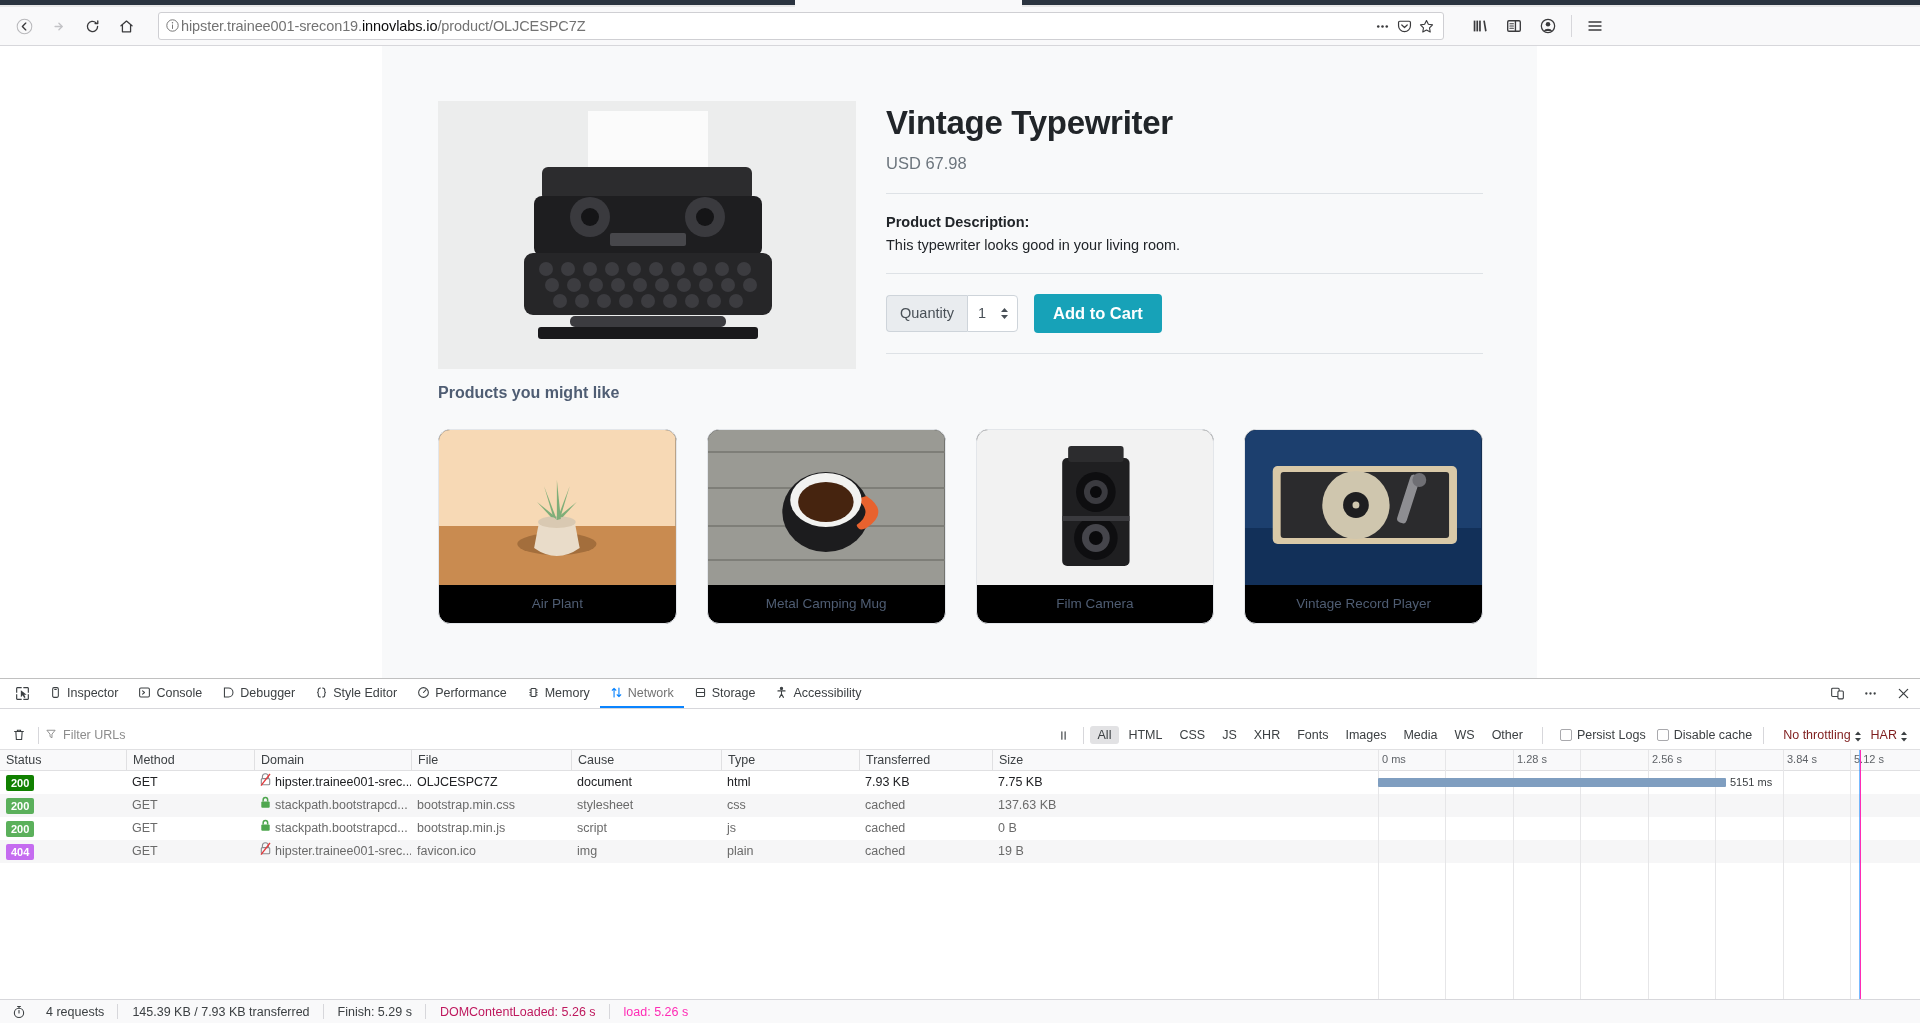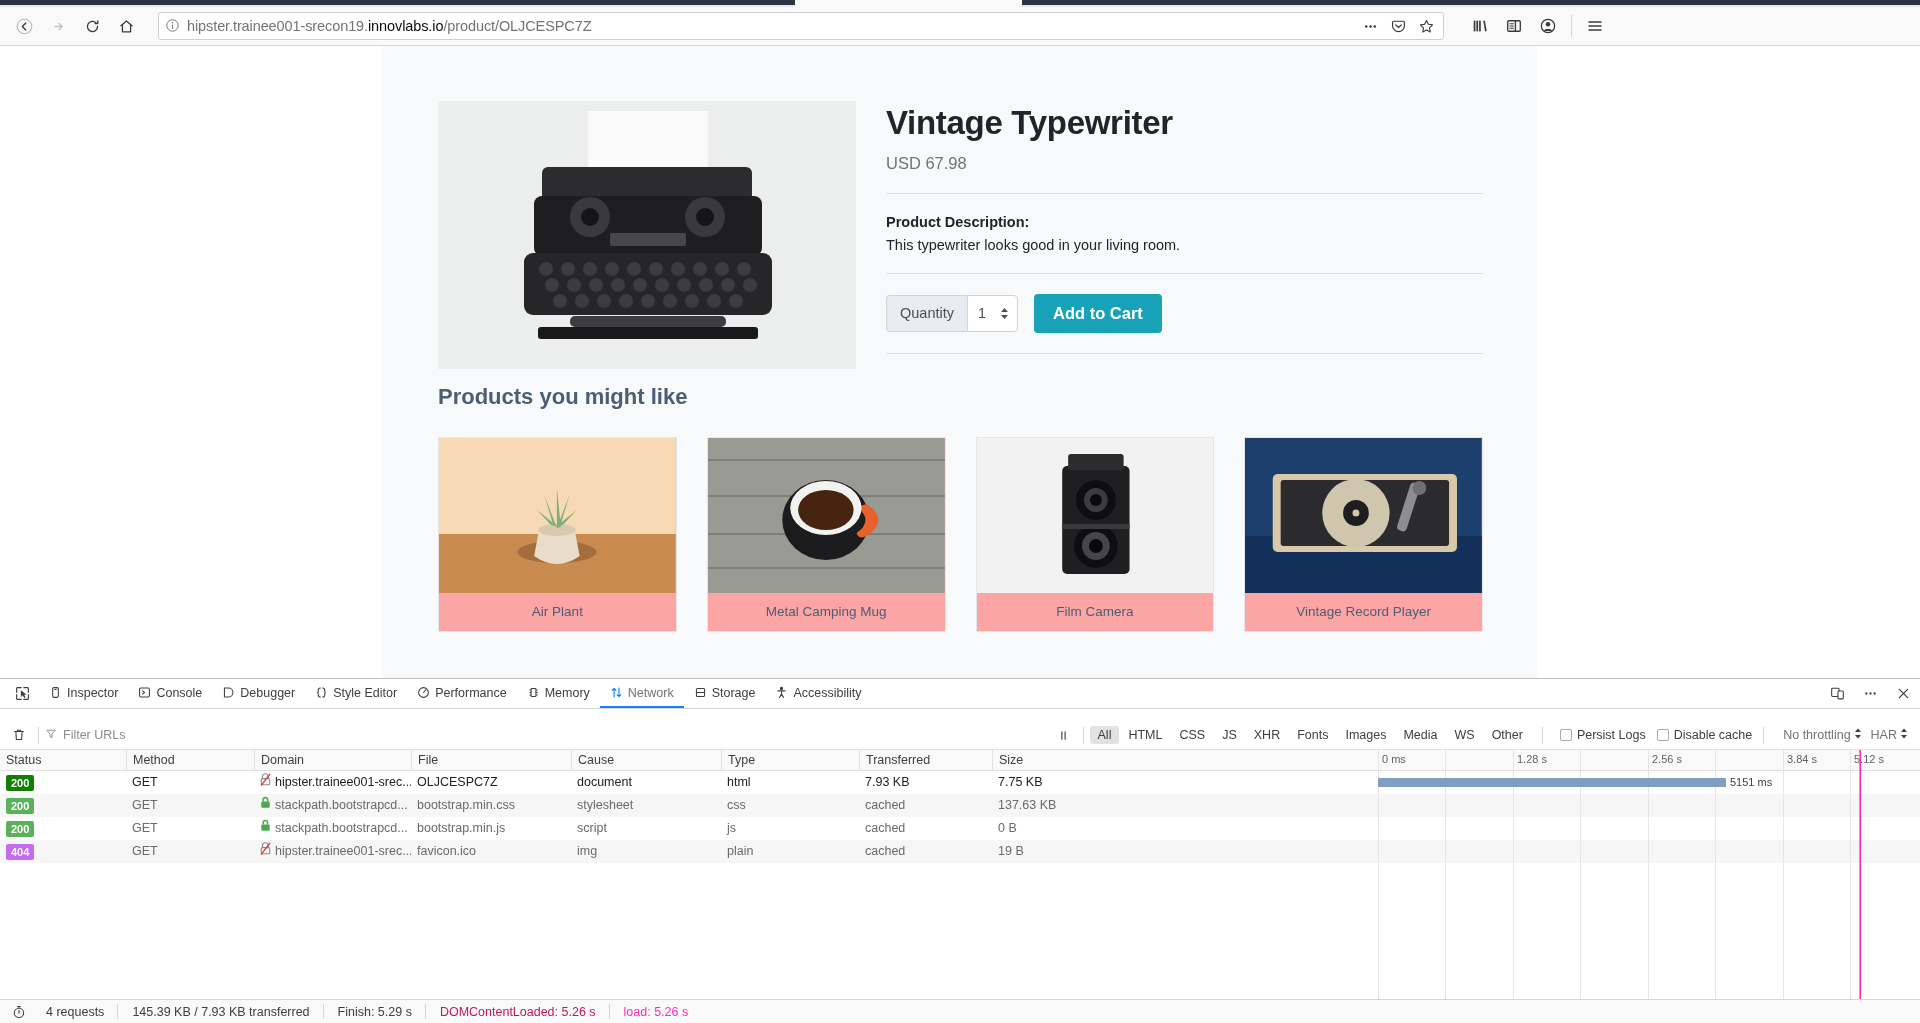--- a/index.html
+++ b/index.html
@@ -25,21 +25,21 @@
   .navbtn {
     width: 32px; height: 30px; display: flex; align-items: center; justify-content: center;
     border-radius: 3px; color: #3a3a3c; flex: 0 0 auto;
   }
   .navbtn.disabled { color: #c3c3c6; }
   .navbtn svg { display: block; }
 
   #urlbar {
     flex: 1 1 auto; height: 28px; margin: 0 12px 0 14px;
     background: #fff; border: 1px solid #cfcfd3; border-radius: 3px;
-    display: flex; align-items: center; padding: 0 6px; gap: 6px;
+    display: flex; align-items: center; padding: 0 6px; 
     max-width: 1286px;
   }
   #urlbar .info-ico { width: 16px; height: 16px; flex: 0 0 auto; color: #737373; }
   #urltext {
     flex: 1 1 auto; font-size: 14.5px; color: #737373; white-space: nowrap;
     overflow: hidden; letter-spacing: -0.1px;
   }
   #urltext .dom { color: #0c0c0d; }
   #urlbar .ubtn { width: 22px; height: 22px; display: flex; align-items: center; justify-content: center; color: #3a3a3c; flex: 0 0 auto; }
 
@@ -84,24 +84,24 @@
     border-radius: 0 4px 4px 0; display: flex; align-items: center;
     justify-content: space-between; padding: 0 8px 0 10px; font-size: 14.5px; color: #495057;
   }
   .qtyselect .arrows { display: flex; flex-direction: column; gap: 2px; color: #495057; }
   .addcart {
     background: #17a2b8; color: #fff; border: none; border-radius: 4px;
     height: 39px; padding: 0 19px; font-size: 16.5px; font-weight: bold;
     font-family: "Liberation Sans", sans-serif; cursor: pointer;
   }
 
-  .rec-title { font-size: 22px; font-weight: bold; color: #4f5d73; margin-top: 10px; }
+  .rec-title { font-size: 16px; font-weight: bold; color: #4f5d73; margin-top: 10px; }
   .rec-grid { display: flex; gap: 30px; margin-top: 27px; }
   .rec-card {
-    flex: 1 1 0; background: #fca5a5; border: 1px solid #e3e6ea; border-radius: 0;
+    flex: 1 1 0; background: #000000; border: 1px solid #e3e6ea; border-radius: 12px;
     overflow: hidden;
   }
   .rec-thumb { height: 155px; position: relative; overflow: hidden; }
   .rec-name {
     height: 38px; display: flex; align-items: center; justify-content: center;
     font-size: 13.5px; color: #4f5d73;
   }
 
   
   #devtools {
@@ -127,21 +127,21 @@
     border-bottom: 1px solid #e0e0e2; background: #fff; padding: 0 6px; margin-top: 12px;
   }
   #dt-toolbar .tb-ico { width: 26px; display: flex; align-items: center; justify-content: center; color: #3c4043; }
   #dt-toolbar .vsep { width: 1px; height: 17px; background: #d7d7db; margin: 0 6px; }
   #filterbox { display: flex; align-items: center; gap: 6px; flex: 1 1 auto; color: #8c8c8c; }
   .filter-btns { display: flex; align-items: center; gap: 1px; }
   .fbtn { padding: 2px 8px; border-radius: 3px; color: #3c4043; white-space: nowrap; }
   .fbtn.active { background: #e2e2e4; }
   .chk { display: flex; align-items: center; gap: 5px; color: #3c4043; margin-left: 11px; white-space: nowrap; }
   .chkbox { width: 12px; height: 12px; border: 1px solid #a9a9ad; border-radius: 2px; background: #fff; }
-  .dropsel { display: flex; align-items: flex-start; gap: 3px; color: #737373; margin-left: 13px; white-space: nowrap; }
+  .dropsel { display: flex; align-items: flex-end; gap: 3px; color: #7f1d1d; margin-left: 13px; white-space: nowrap; }
 
   #net-header {
     height: 21px; display: flex; align-items: center;
     background: #f9f9fa; border-bottom: 1px solid #e0e0e2; color: #3c4043;
   }
   #net-header .col { padding-left: 6px; border-left: 1px solid #e0e0e2; height: 21px; line-height: 21px; overflow: hidden; }
   #net-header .col:first-child { border-left: none; }
 
   .net-row { height: 23px; display: flex; align-items: center; position: relative; }
   .net-row.odd { background: #f6f6f7; }

